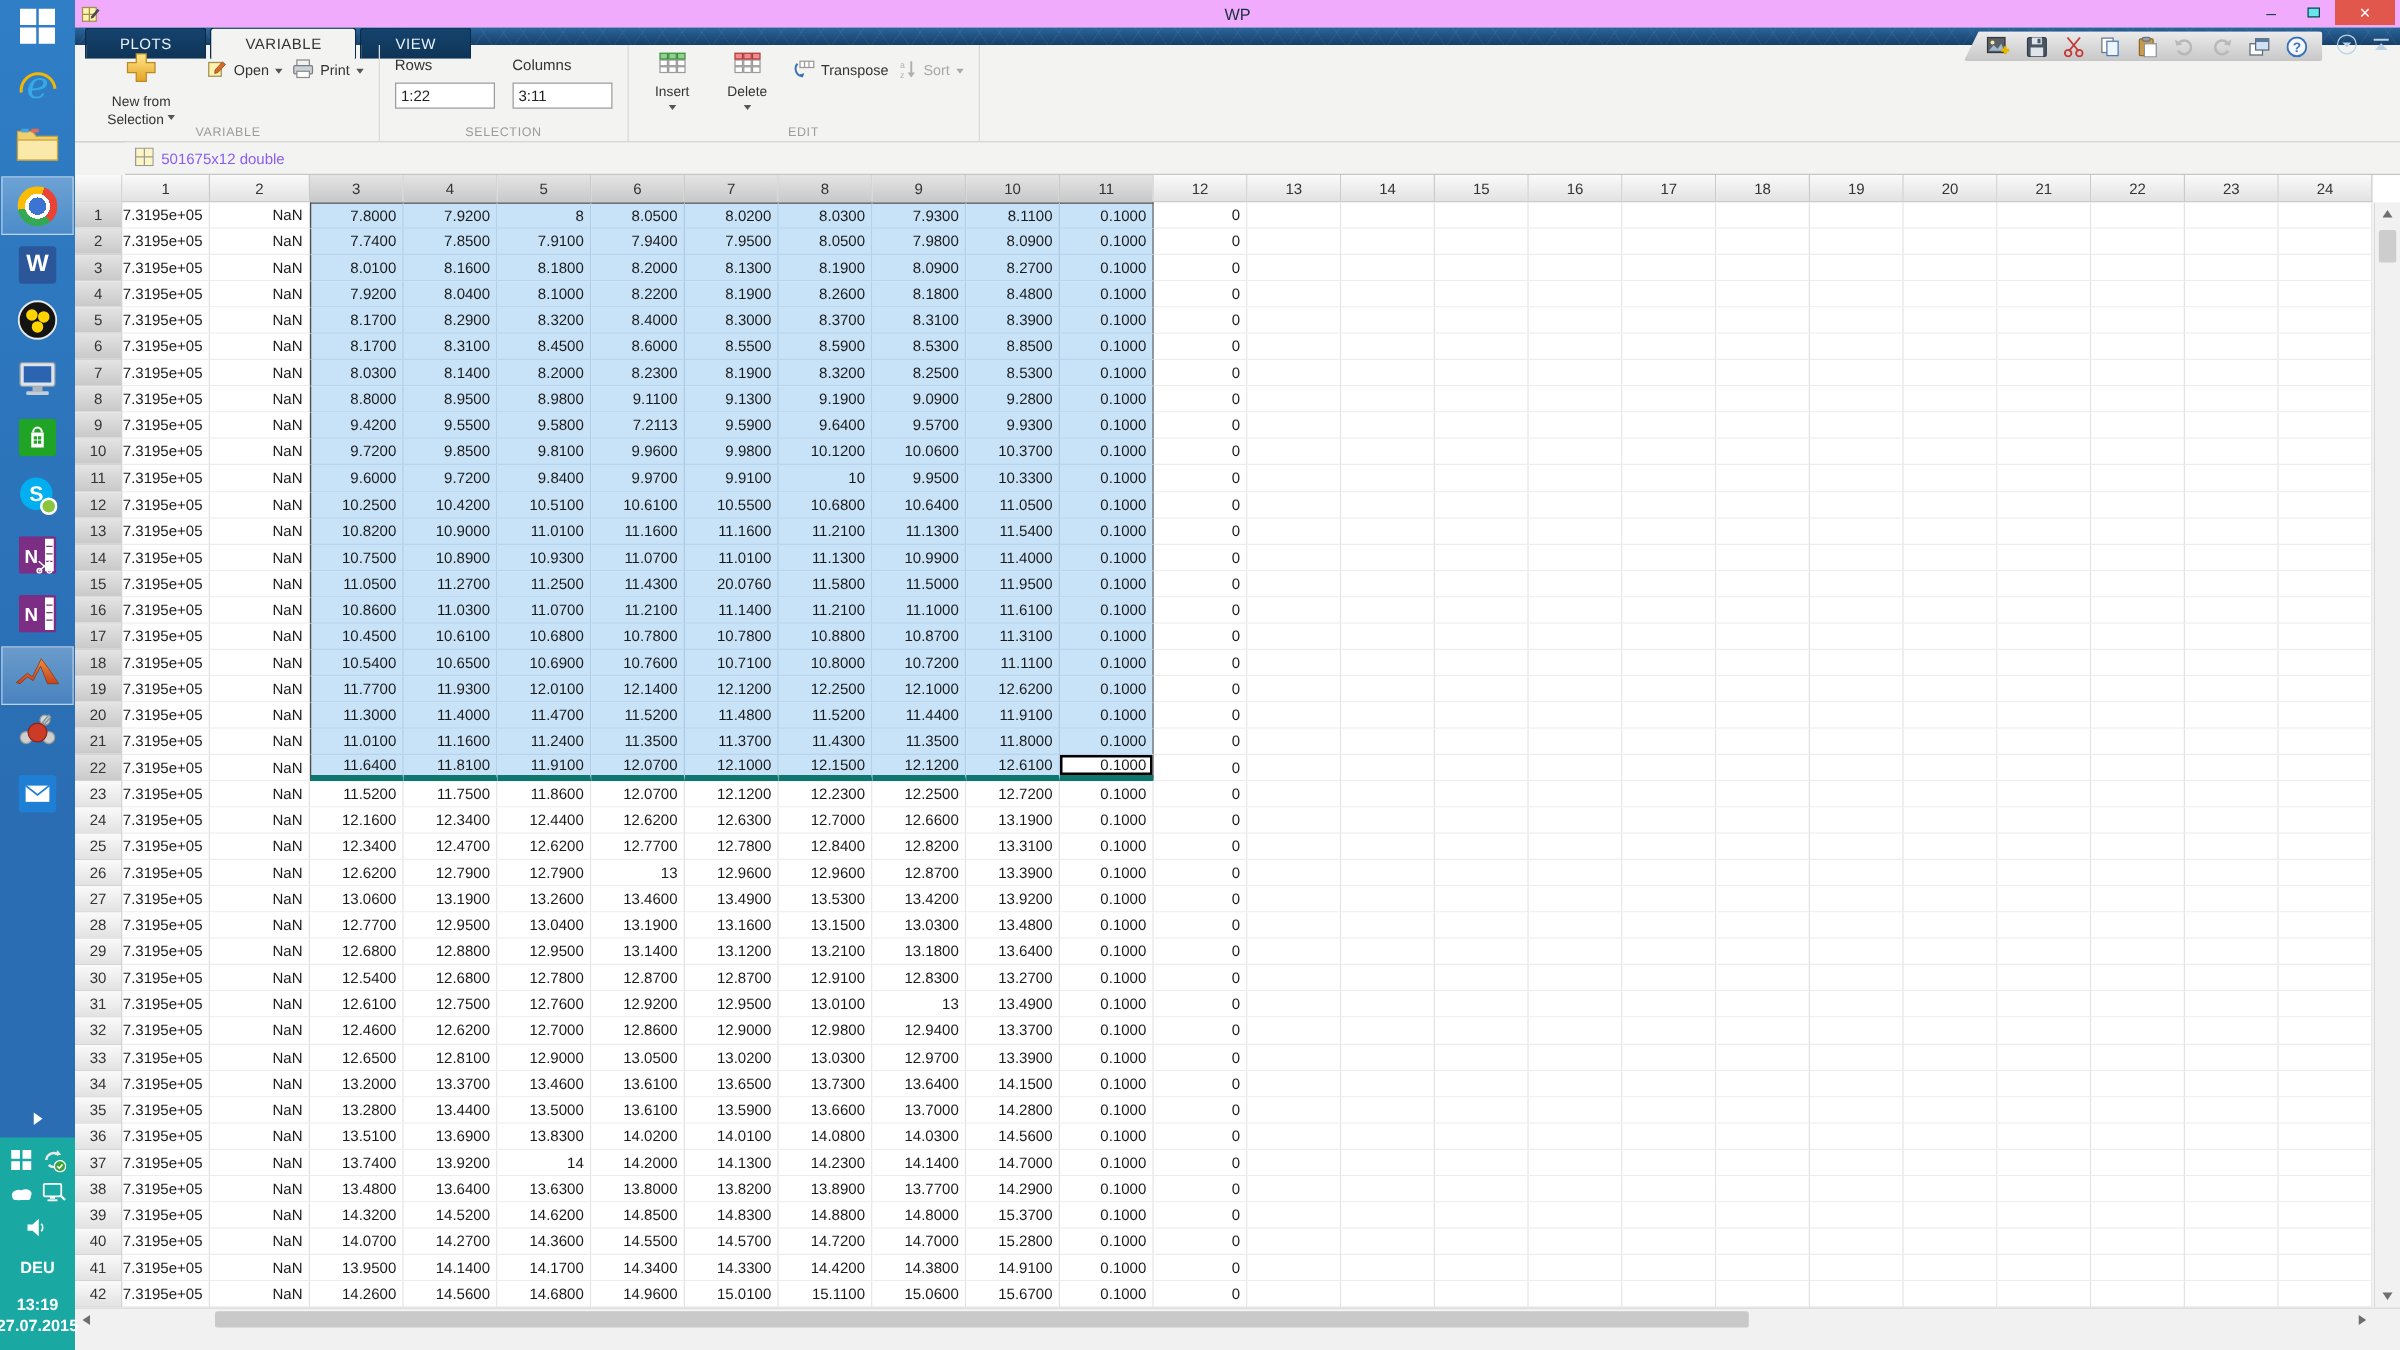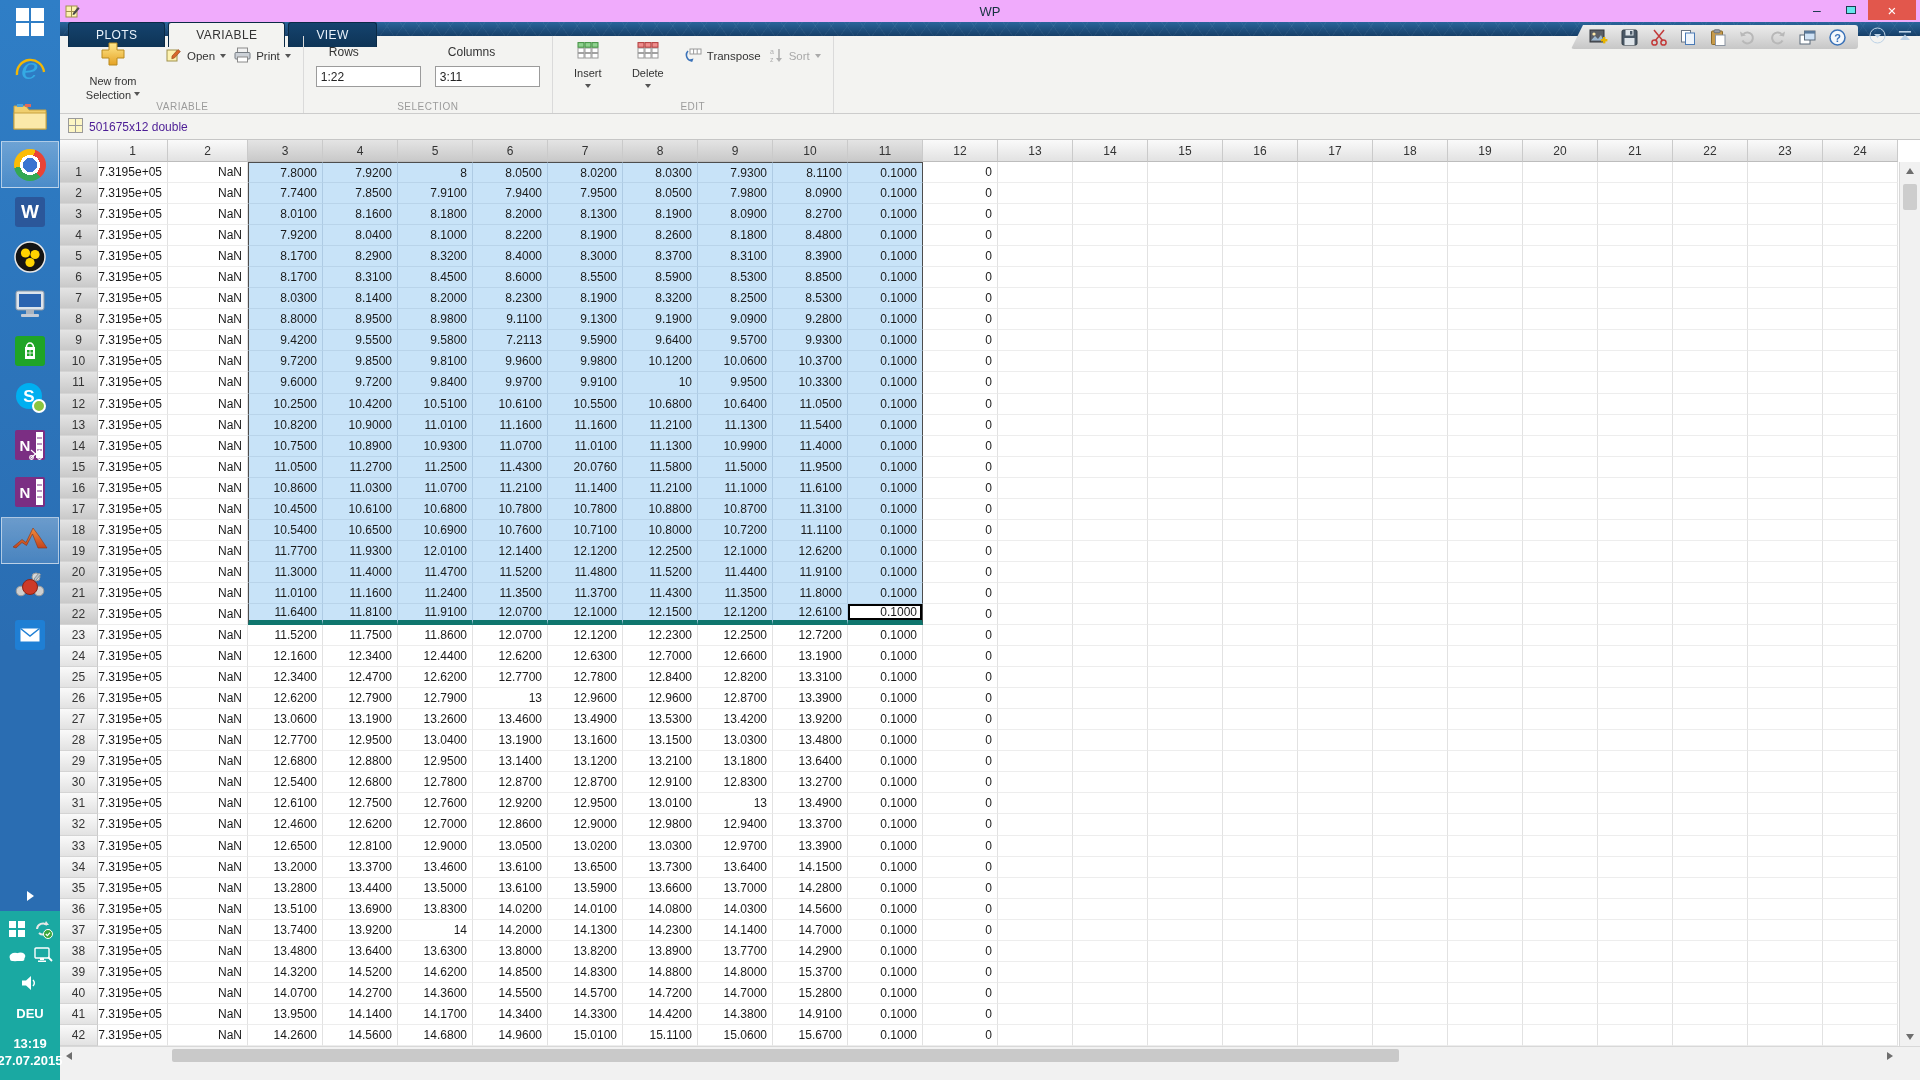--- a/index.html
+++ b/index.html
@@ -68,28 +68,28 @@
                  color:#9b9b9b; letter-spacing:.5px; }
   .gcontent { display:flex; gap:14px; height:58px; align-items:flex-start; }
   .bigbtn { display:flex; flex-direction:column; align-items:center; width:78px; cursor:pointer; }
   .bigbtn .lbl { font-size:11px; color:#333; text-align:center; line-height:1.3; margin-top:3px; }
   .smallcol { display:flex; flex-direction:row; gap:8px; padding-top:6px; }
   .smallbtn { display:flex; align-items:center; gap:5px; font-size:11.5px; color:#333; cursor:pointer; }
   .arrow-d { width:0; height:0; border:3.5px solid transparent; border-top:4px solid #555;
              margin-top:3px; display:inline-block; }
   .arrow-d.gray { border-top-color:#aaa; }
   .selcol { display:flex; flex-direction:column; padding-top:4px; }
-  .selcol .flabel { font-size:12px; color:#333; margin-bottom:7px;margin-left:13px; }
-  .selcol input { width:105px; height:21px; border:1px solid #9b9b9b; font-size:12px; padding:0 4px;
+  .selcol .flabel { font-size:12px; color:#333; margin-bottom:7px; }
+  .selcol input { width:80px; height:21px; border:1px solid #9b9b9b; font-size:12px; padding:0 4px;
                   font-family:"Liberation Sans",sans-serif; color:#222; background:#fff; }
   .sortlbl { color:#a8a8a8 !important; }
 
   
   .varbar { height:26px; flex:none; background:#f3f3f1; border-bottom:1px solid #c6c6c6;
-            display:flex; align-items:center; gap:6px; padding-left:8px; font-size:12px; color:#4c1d95; }
+            display:flex; align-items:center; gap:6px; padding-left:8px; font-size:12px; color:#8b5cf6;margin-left:40px; }
 
   
   .table-area { position:relative; flex:1; background:#fff; overflow:hidden;
                 display:flex; flex-direction:column; }
   .tbl { display:flex; flex-direction:column; height:100%; margin-right:21px; }
   .trow { display:flex; flex:1; min-height:0; }
   .trow.thead { flex:none; height:22px; }
   .cell { flex:none; display:flex; align-items:center; font-size:12px; color:#1a1a1a; overflow:hidden; }
   .w-rh { width:38px; } .w1 { width:70px; } .w2 { width:80px; } .wn { width:75px; }
   .chead, .rowhdr { background:linear-gradient(#fafafa,#e2e2e2); border-right:1px solid #cacaca;

